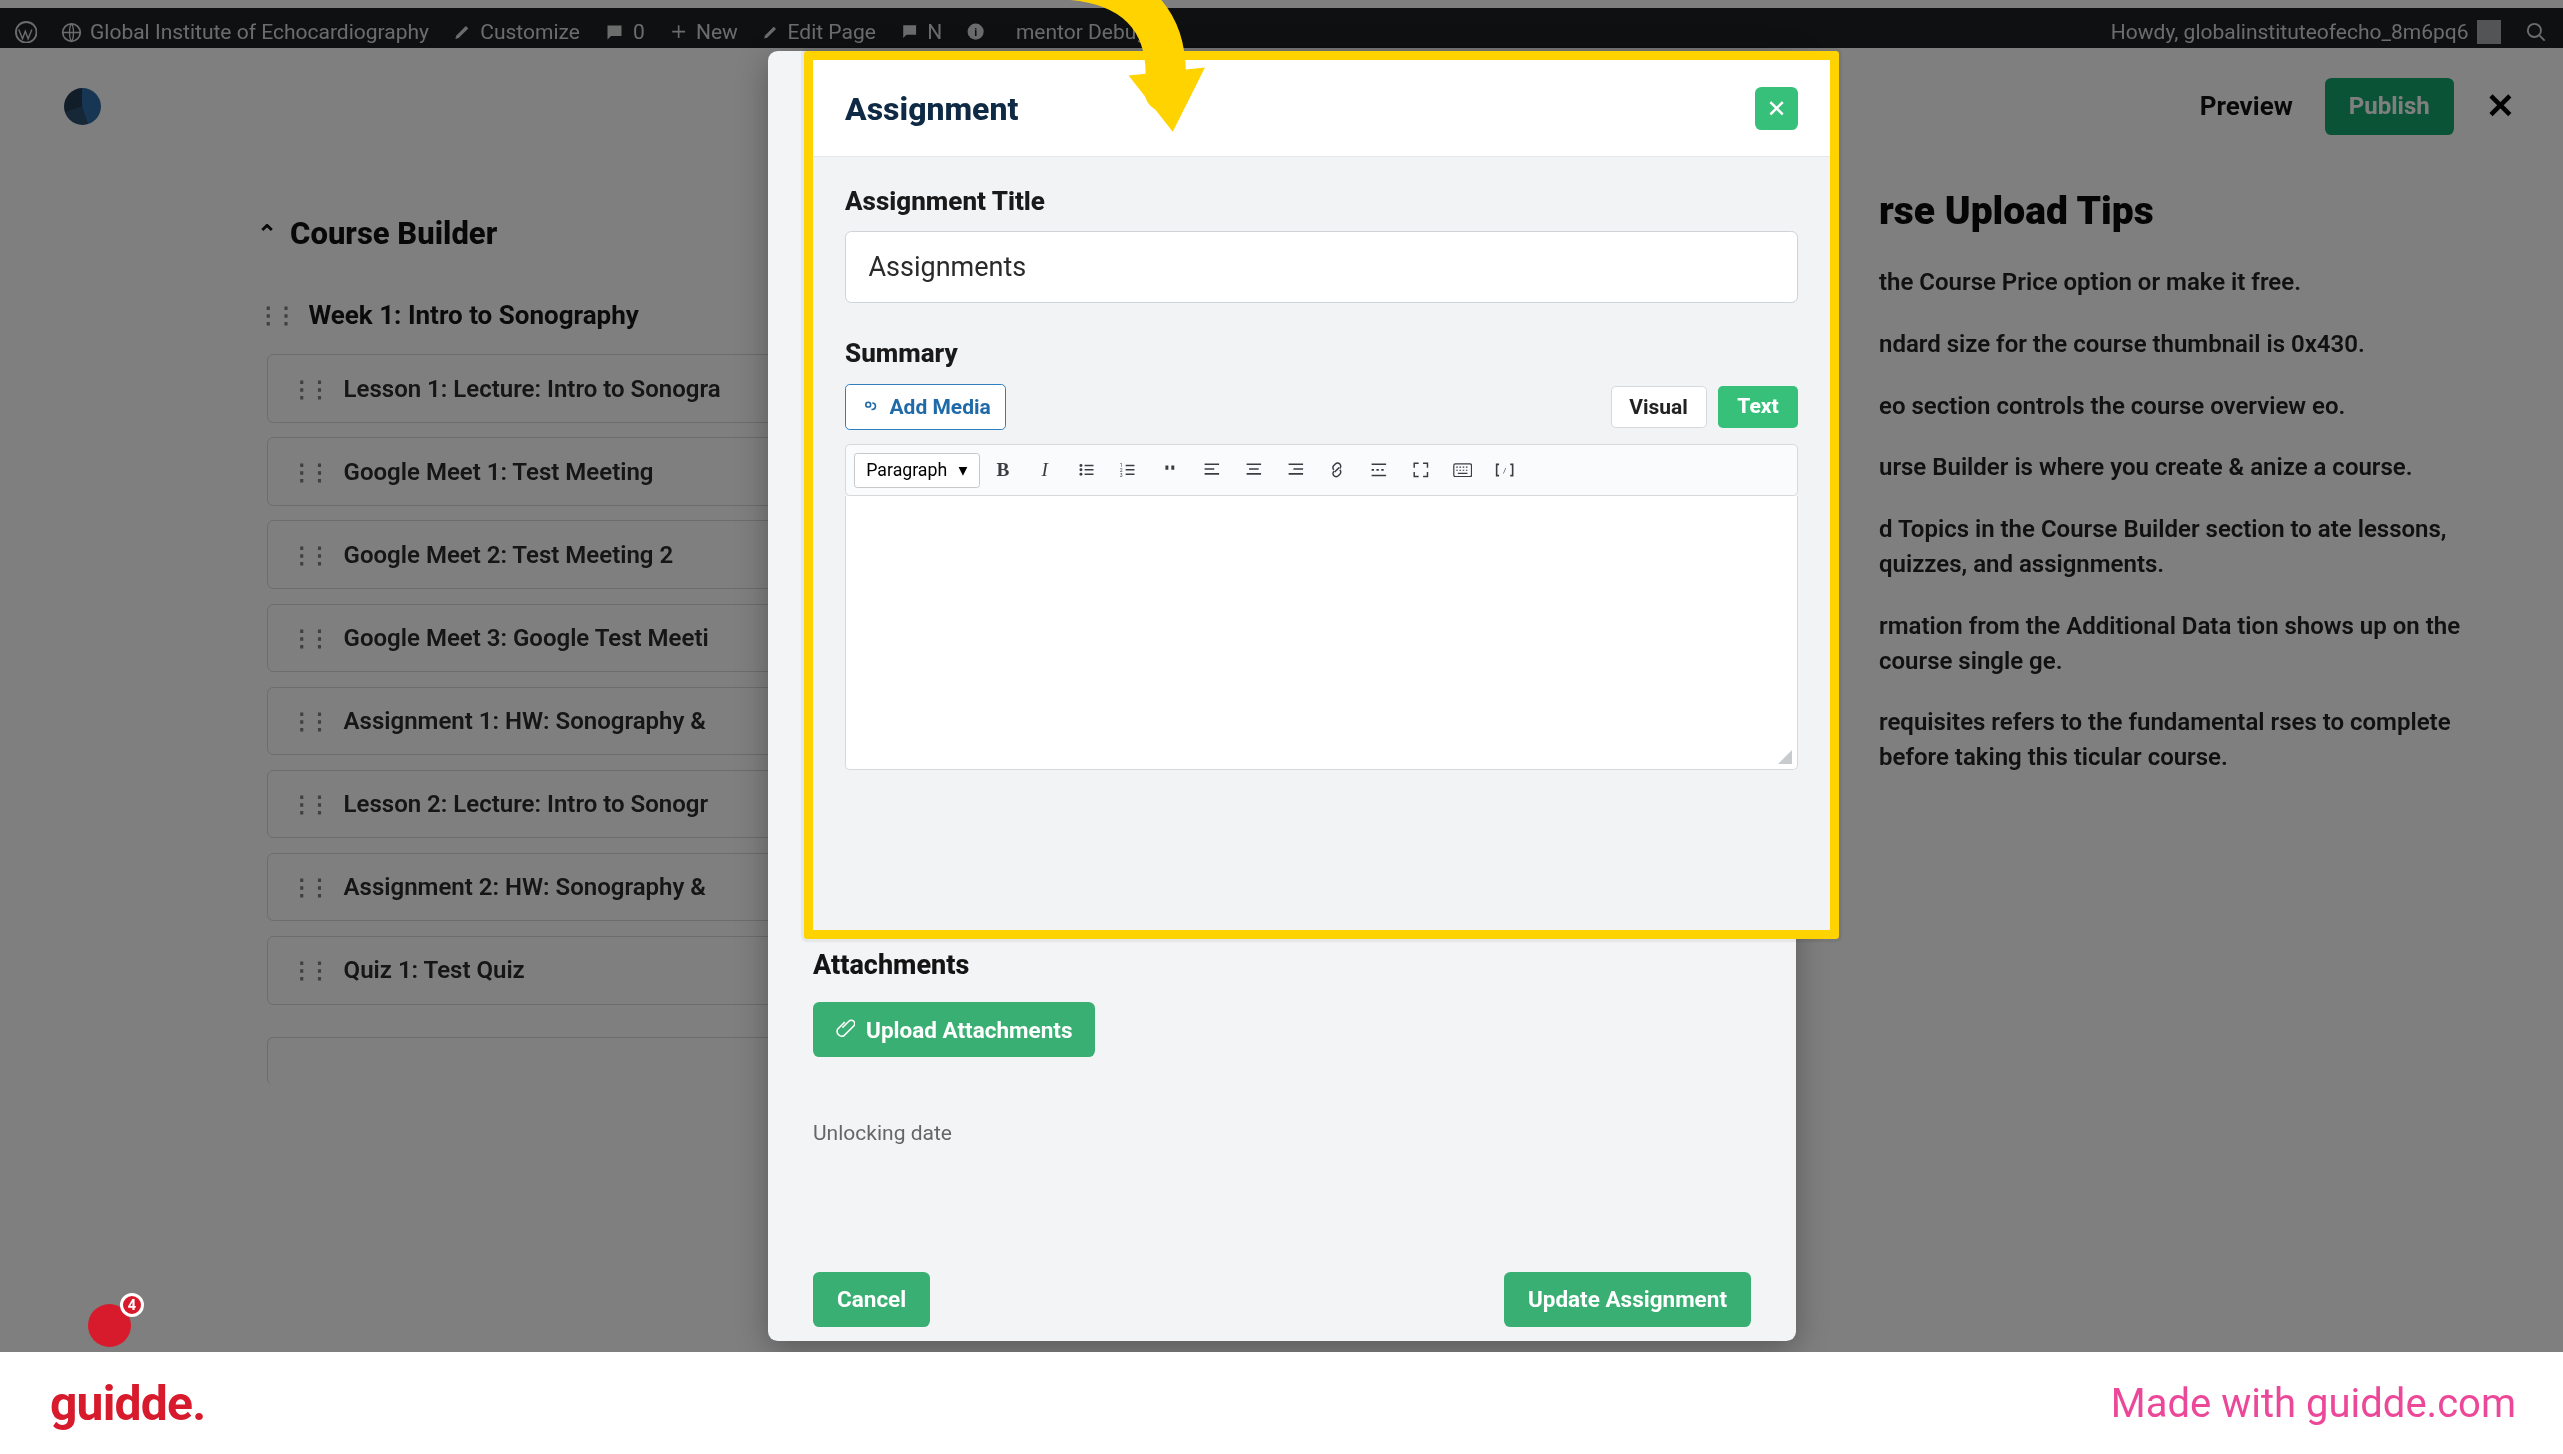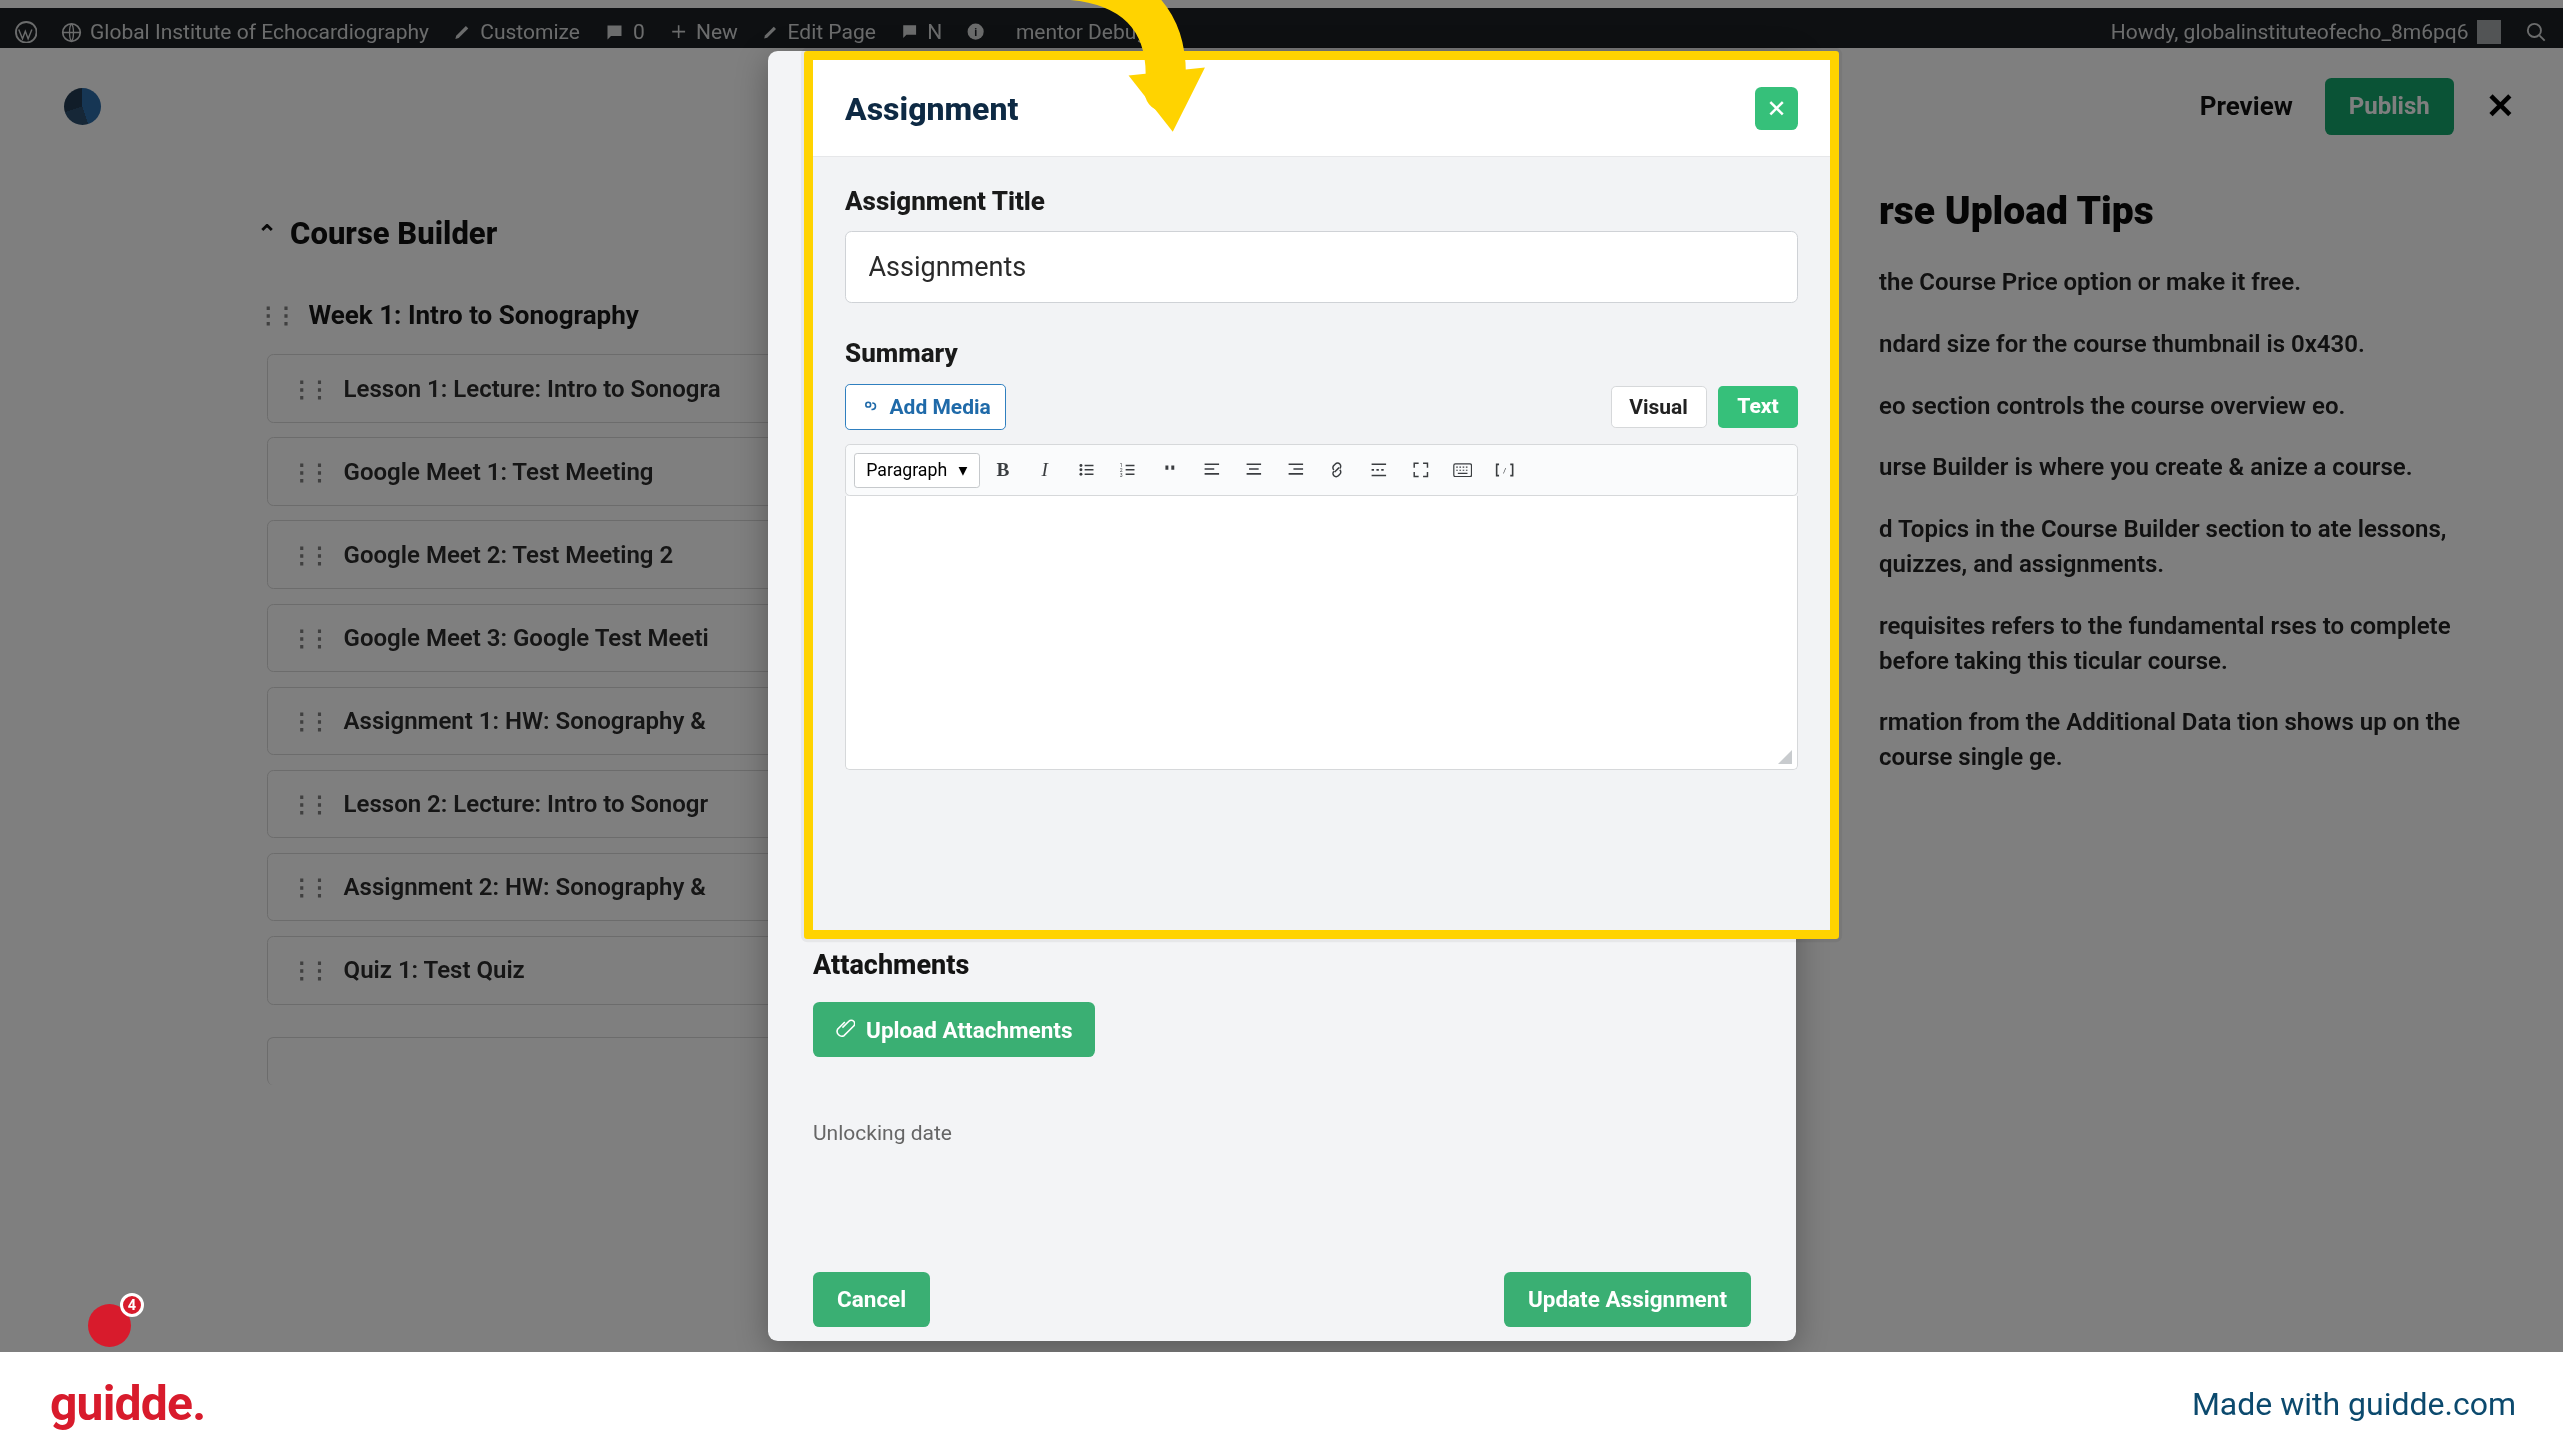--- a/index.html
+++ b/index.html
@@ -81,21 +81,21 @@
   .arrow svg { width:100%; height:100%;}
 
   
   .badge { position:absolute; left:88px; bottom:106px; width:56px; height:56px; }
   .badge .circ { position:absolute; left:0; top:11.3px; width:43px; height:43px; border-radius:50%; background:#d81b2c; }
   .badge .count { position:absolute; right:0; top:0; width:24px; height:24px; border-radius:50%; background:#d81b2c; border:3.2px solid #fff; color:#fff; font-size:14.5px; font-weight:700; display:flex; align-items:center; justify-content:center;}
 
   
   .footer { position:absolute; left:0; bottom:0; width:100%; height:103px; background:#fff; display:flex; align-items:center; justify-content:space-between; padding: 0 47px 0 50px;}
   .footer .gd { color:#d81b2c; font-weight:700; font-size:48px; letter-spacing:-0.8px;}
-  .footer .made { color:#0c4a6e; font-size:32px; }
+  .footer .made { color:#ec4899; font-size:40px; }
 
 </style>
 </head>
 <body>
 
 <div class="adminbar">
   <span class="ab-item">
     <svg width="22.5" height="22.5" viewBox="0 0 24 24" fill="none">
         <circle cx="12" cy="12" r="11" stroke="#d6d8d9" stroke-width="2"></circle>
         <path d="M4 9l4 10 3-8 3 8 4-10" stroke="#d6d8d9" stroke-width="1.5" fill="none"></path>
@@ -223,24 +223,24 @@
     <div class="tip">
         <span>eo section controls the course overview eo.</span>
       </div>
     <div class="tip">
         <span>urse Builder is where you create &amp; anize a course.</span>
       </div>
     <div class="tip">
         <span>d Topics in the Course Builder section to ate lessons, quizzes, and assignments.</span>
       </div>
     <div class="tip">
+        <span>rmation from the Additional Data tion shows up on the course single ge.</span>
+      </div>
+    <div class="tip">
         <span>requisites refers to the fundamental rses to complete before taking this ticular course.</span>
-      </div>
-    <div class="tip">
-        <span>rmation from the Additional Data tion shows up on the course single ge.</span>
       </div>
   </div>
 </div>
 
 <div class="dim"></div>
 
 <div class="dialog-outer">
   <div class="lower">
     <h4>Attachments</h4>
     <div class="btn-upload">

